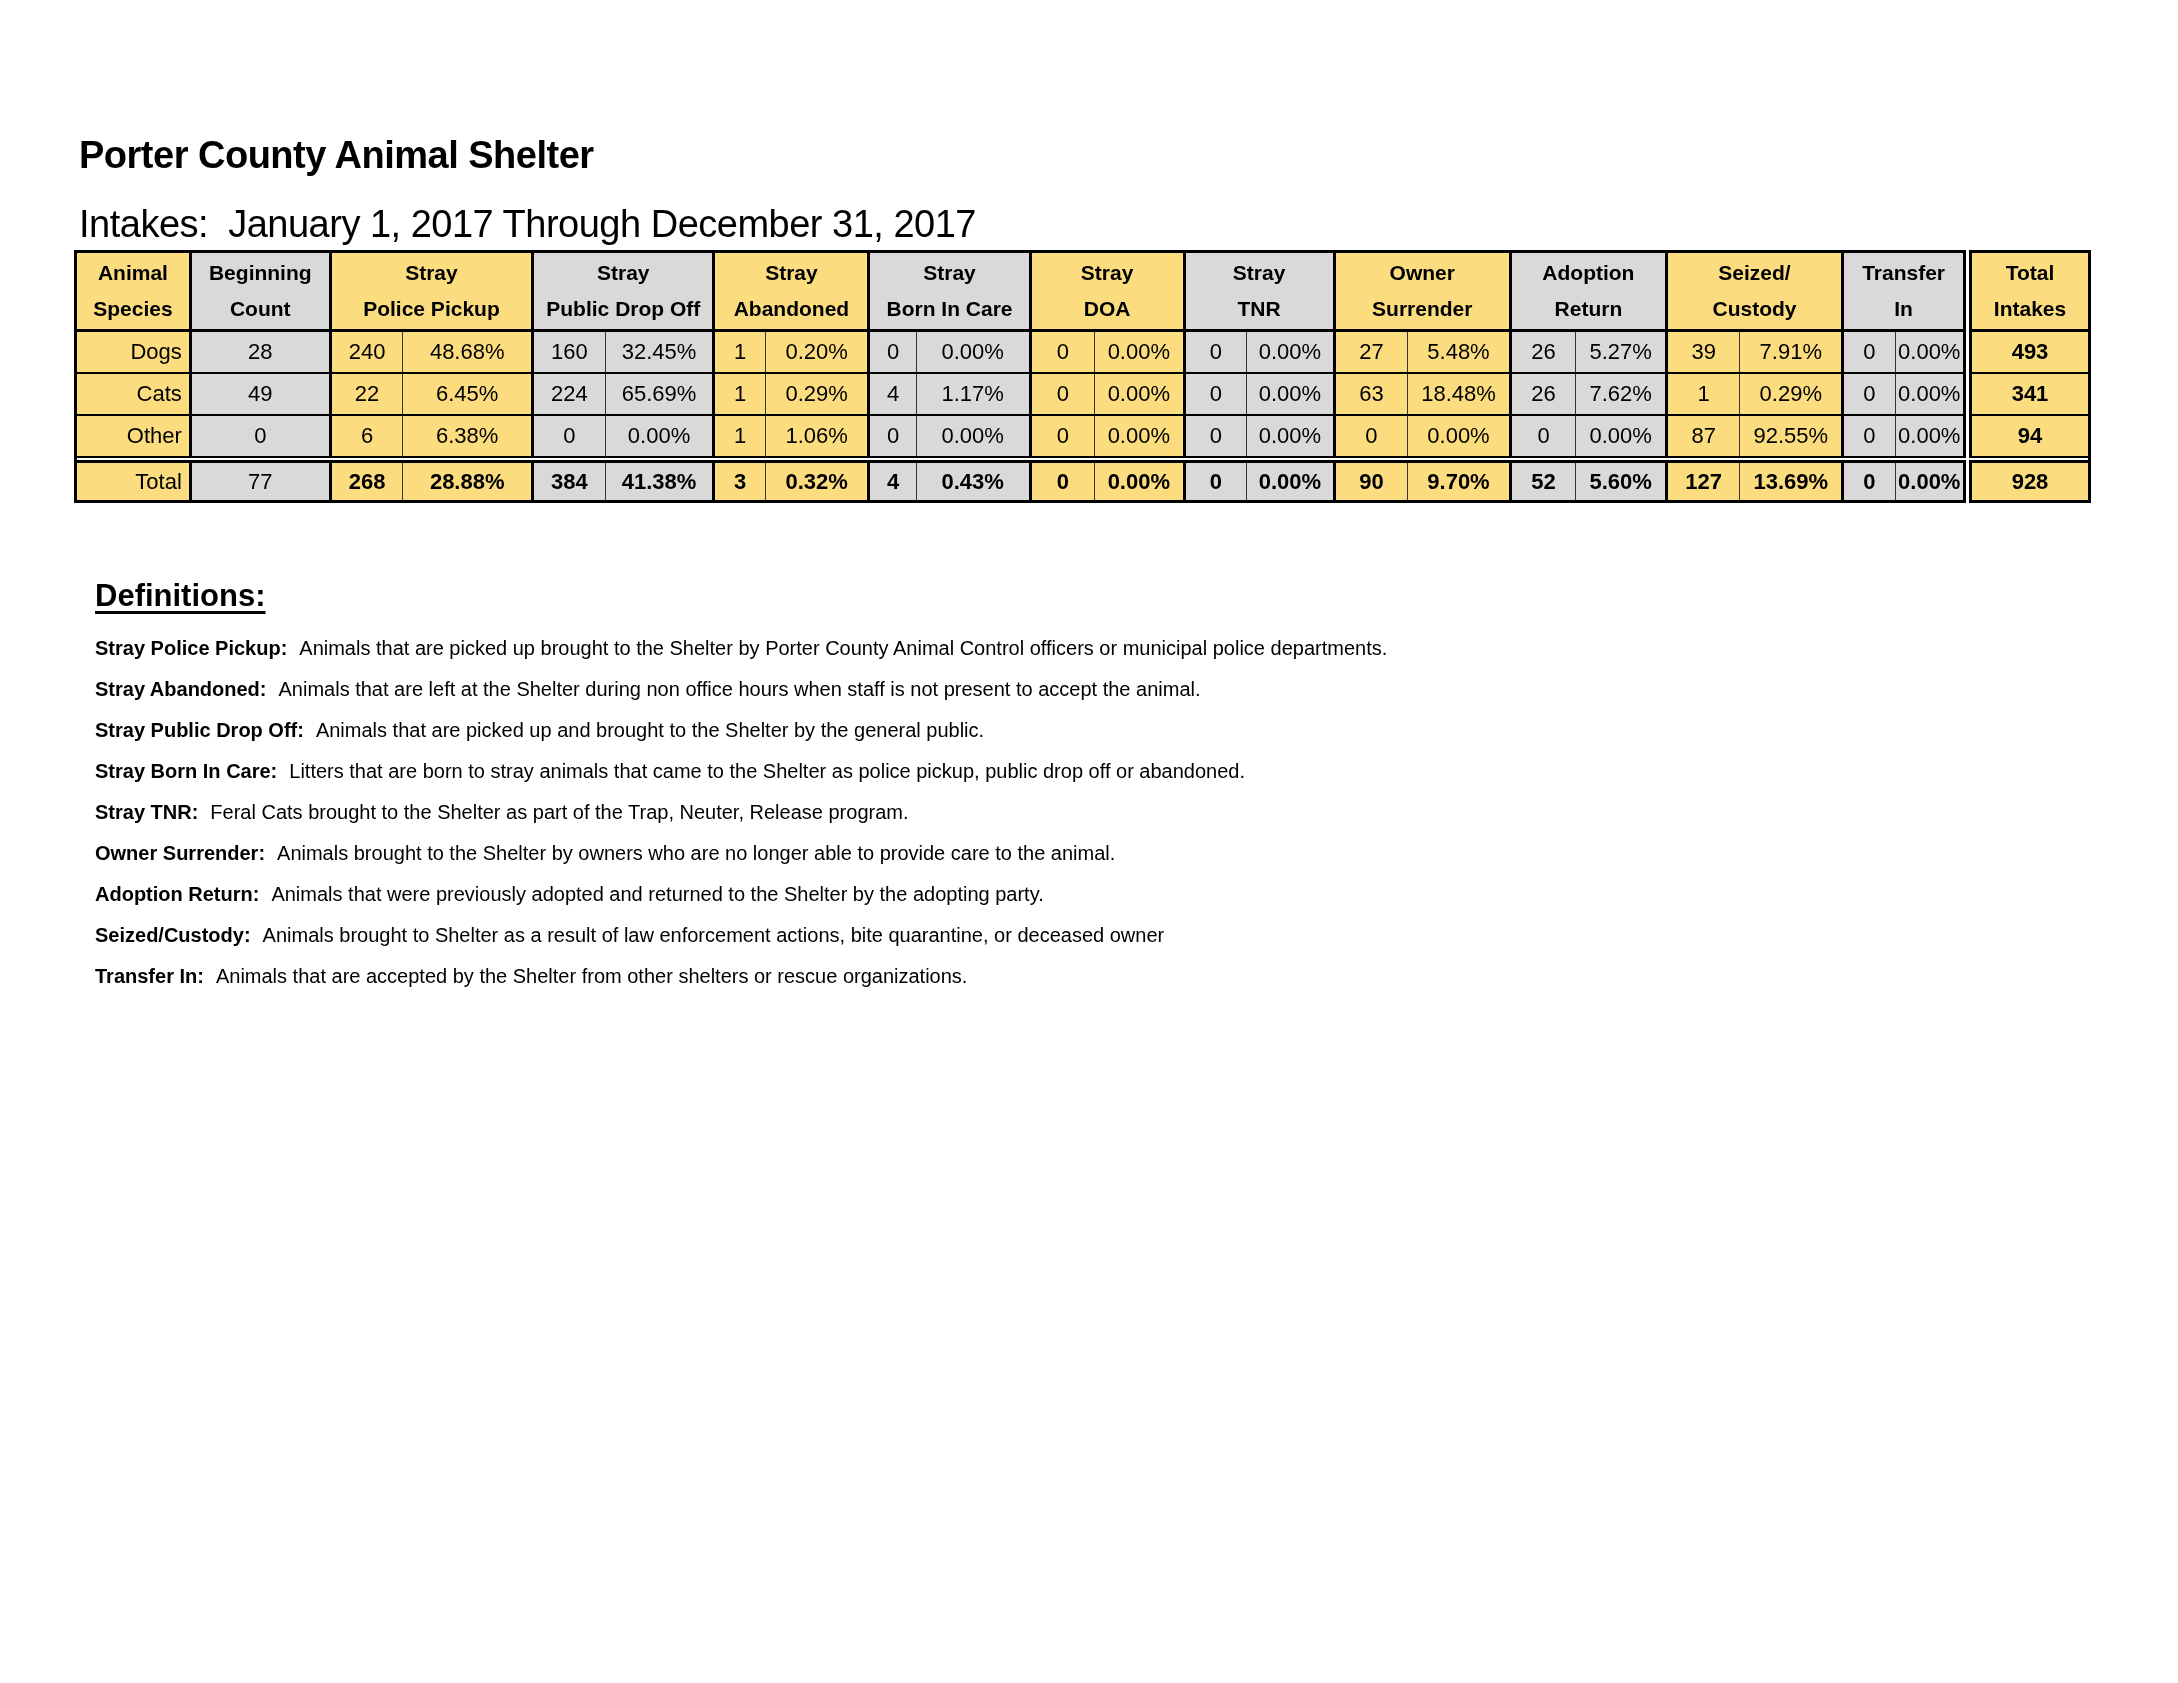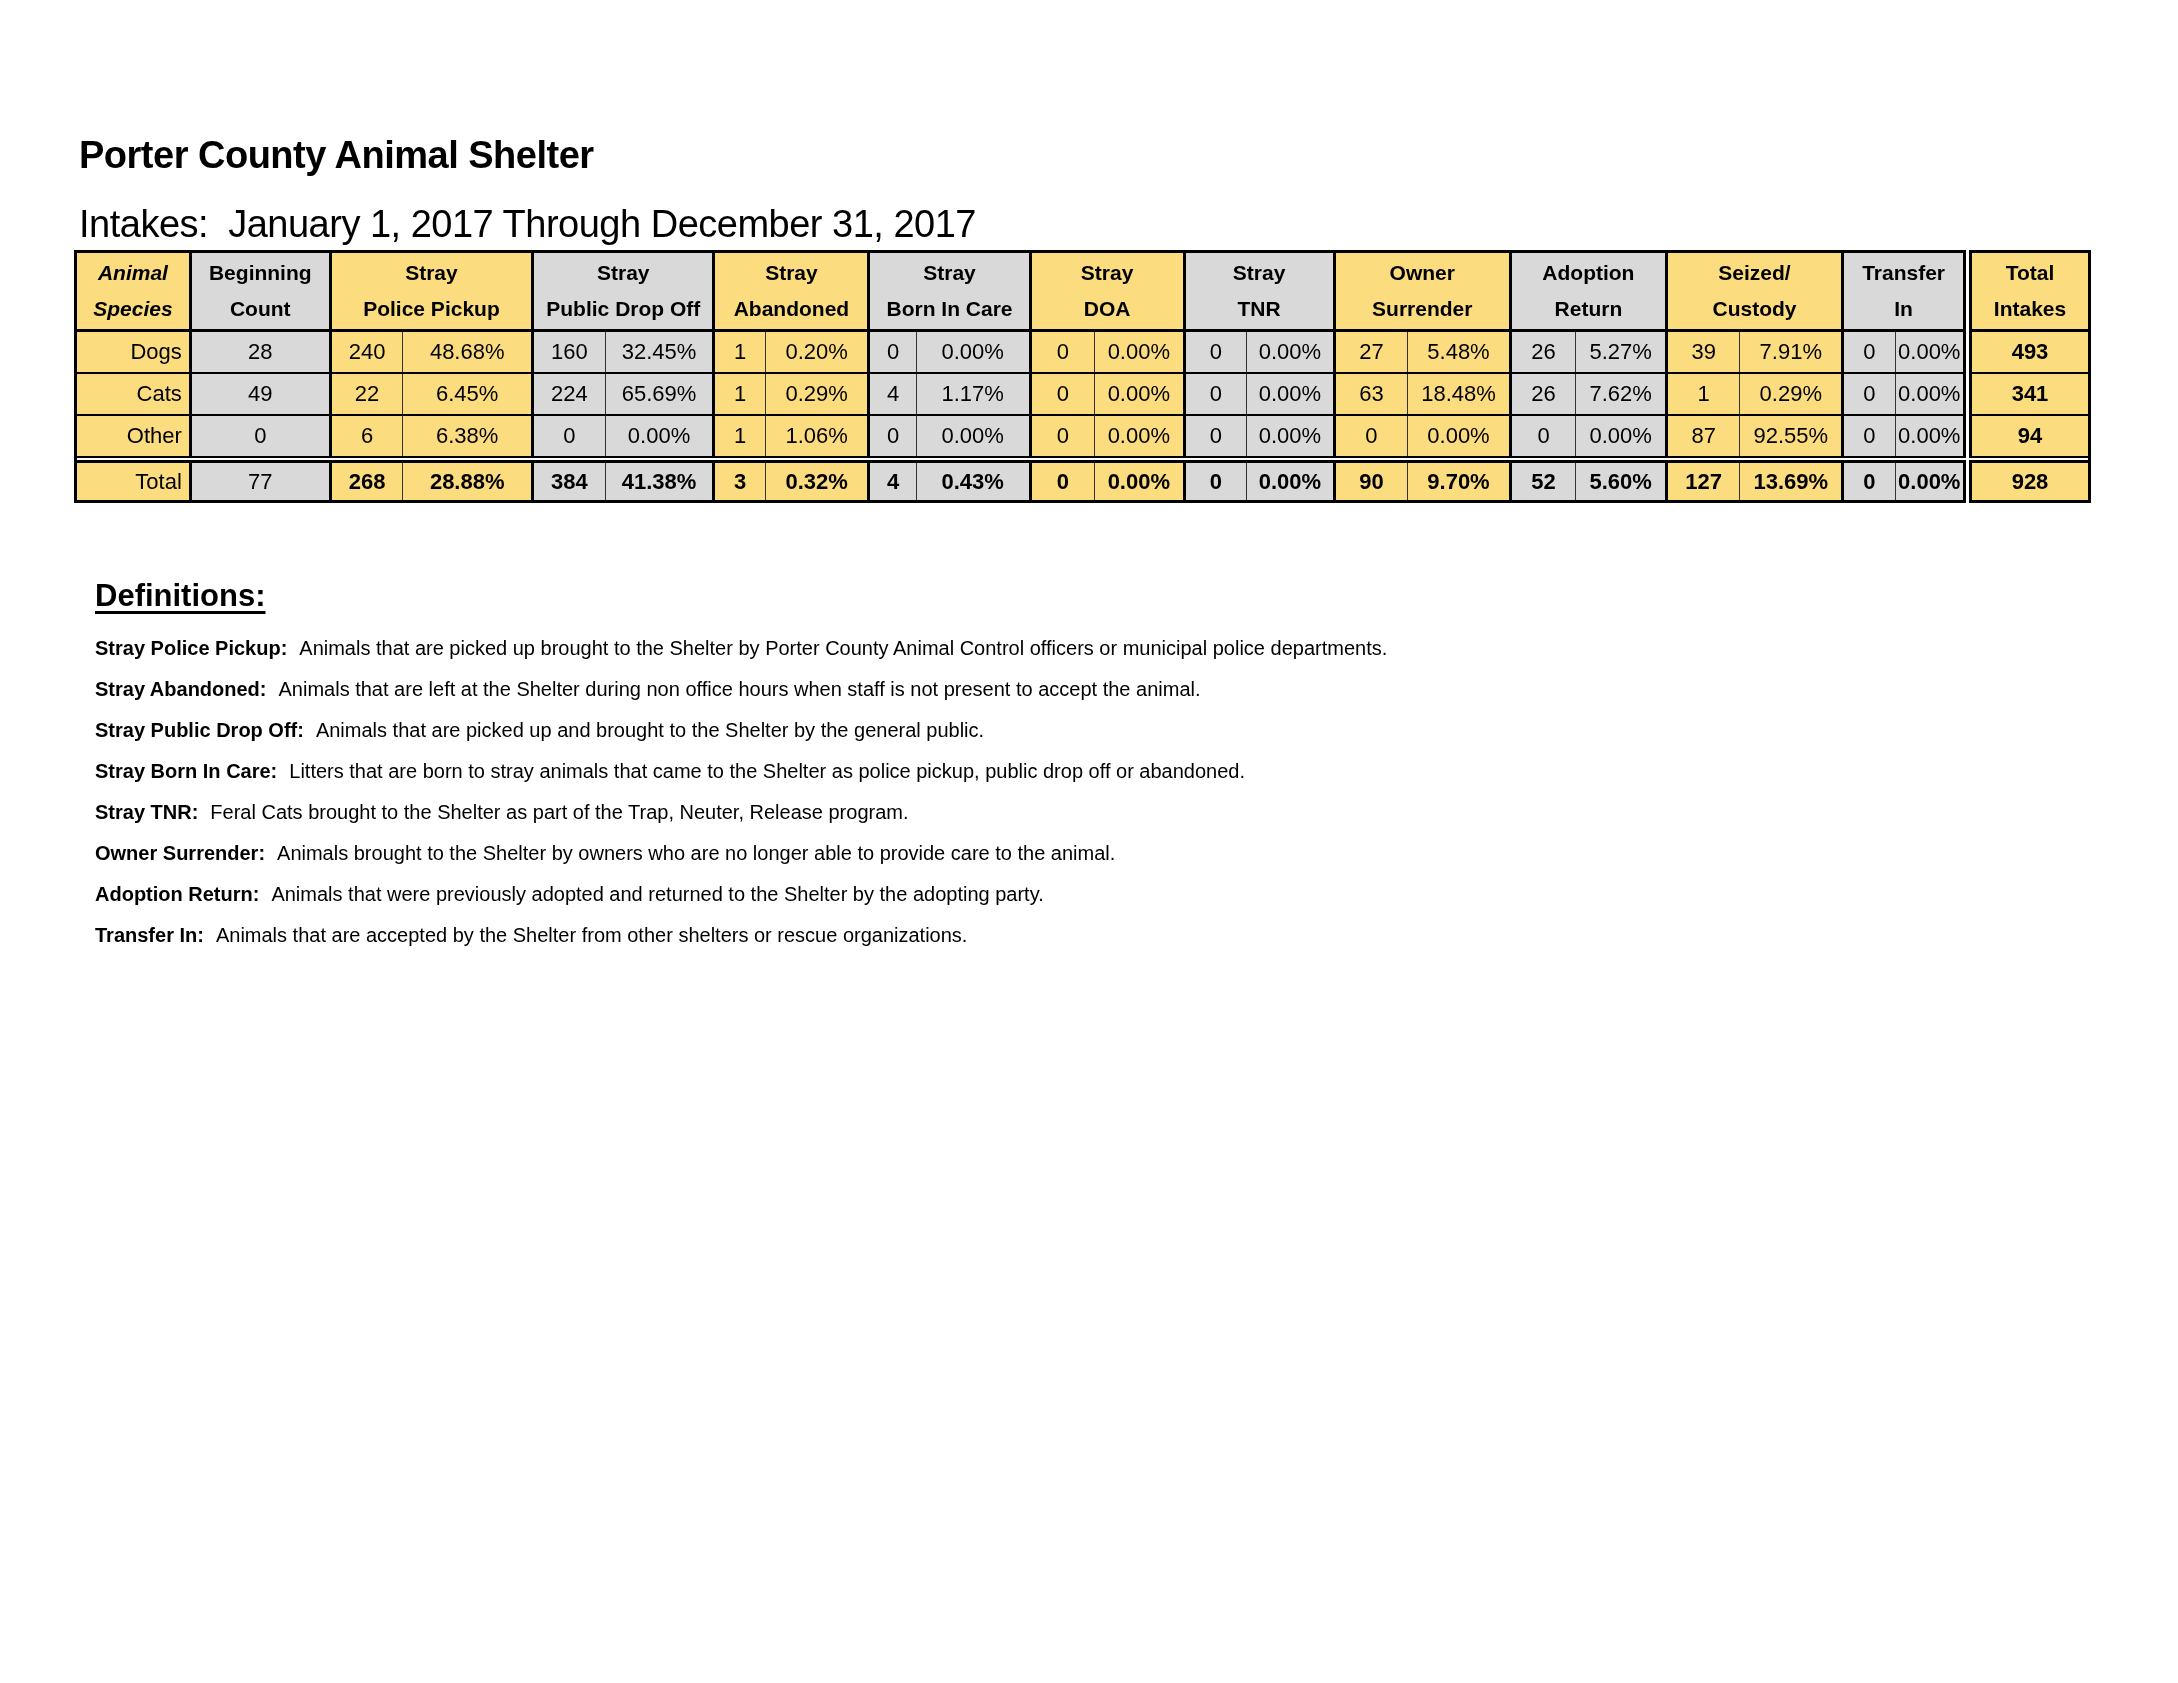--- a/index.html
+++ b/index.html
@@ -34,21 +34,21 @@
     background: #fff;
   }
   th, td { padding: 0; overflow: hidden; }
   th {
     height: 79px;
     font-size: 21px; font-weight: bold; line-height: 36px;
     text-align: center; vertical-align: middle;
     border-bottom: 3px solid var(--c-border);
     border-left: 3px solid var(--c-border);
   }
-  th:first-child { border-left: none; font-style: italic; }
+  th:first-child { border-left: none; }
   td {
     height: 42px;
     font-size: 22px;
     text-align: center; vertical-align: middle;
     border-bottom: 2px solid var(--c-border);
     border-left: 3px solid var(--c-border);
   }
   td:first-child { border-left: none; }
   td.pct { border-left: 1px solid #333; }
   td.species { text-align: right; padding-right: 7px; }
@@ -293,16 +293,19 @@
   <div class="def-item">
     <span class="def-term">Stray TNR:</span><span class="def-text">Feral Cats brought to the Shelter as part of the Trap, Neuter, Release program.</span>
   </div>
   <div class="def-item">
     <span class="def-term">Owner Surrender:</span><span class="def-text">Animals brought to the Shelter by owners who are no longer able to provide care to the animal.</span>
   </div>
   <div class="def-item">
     <span class="def-term">Adoption Return:</span><span class="def-text">Animals that were previously adopted and returned to the Shelter by the adopting party.</span>
   </div>
   <div class="def-item">
+    <span class="def-term">Seized/Custody:</span><span class="def-text">Animals brought to Shelter as a result of law enforcement actions, bite quarantine, or deceased owner</span>
+  </div>
+  <div class="def-item">
     <span class="def-term">Transfer In:</span><span class="def-text">Animals that are accepted by the Shelter from other shelters or rescue organizations.</span>
   </div>
 </div>
 
 
 </body></html>

